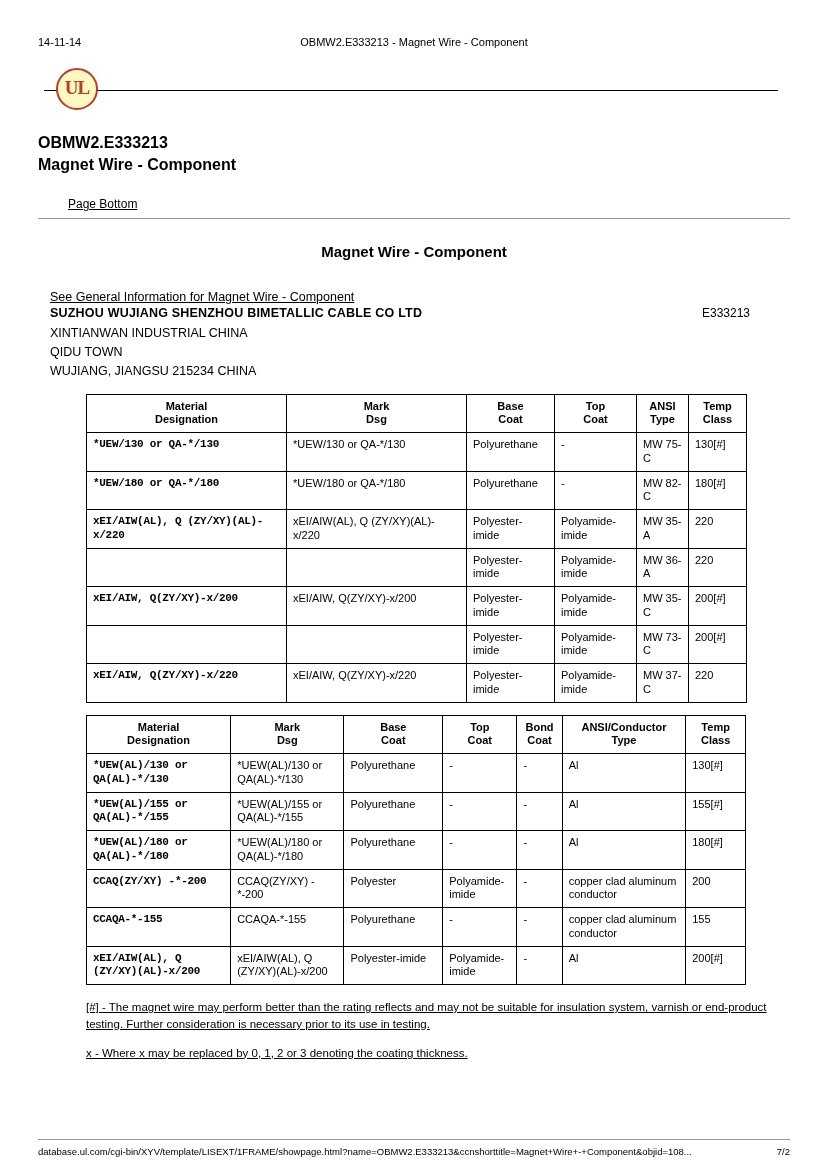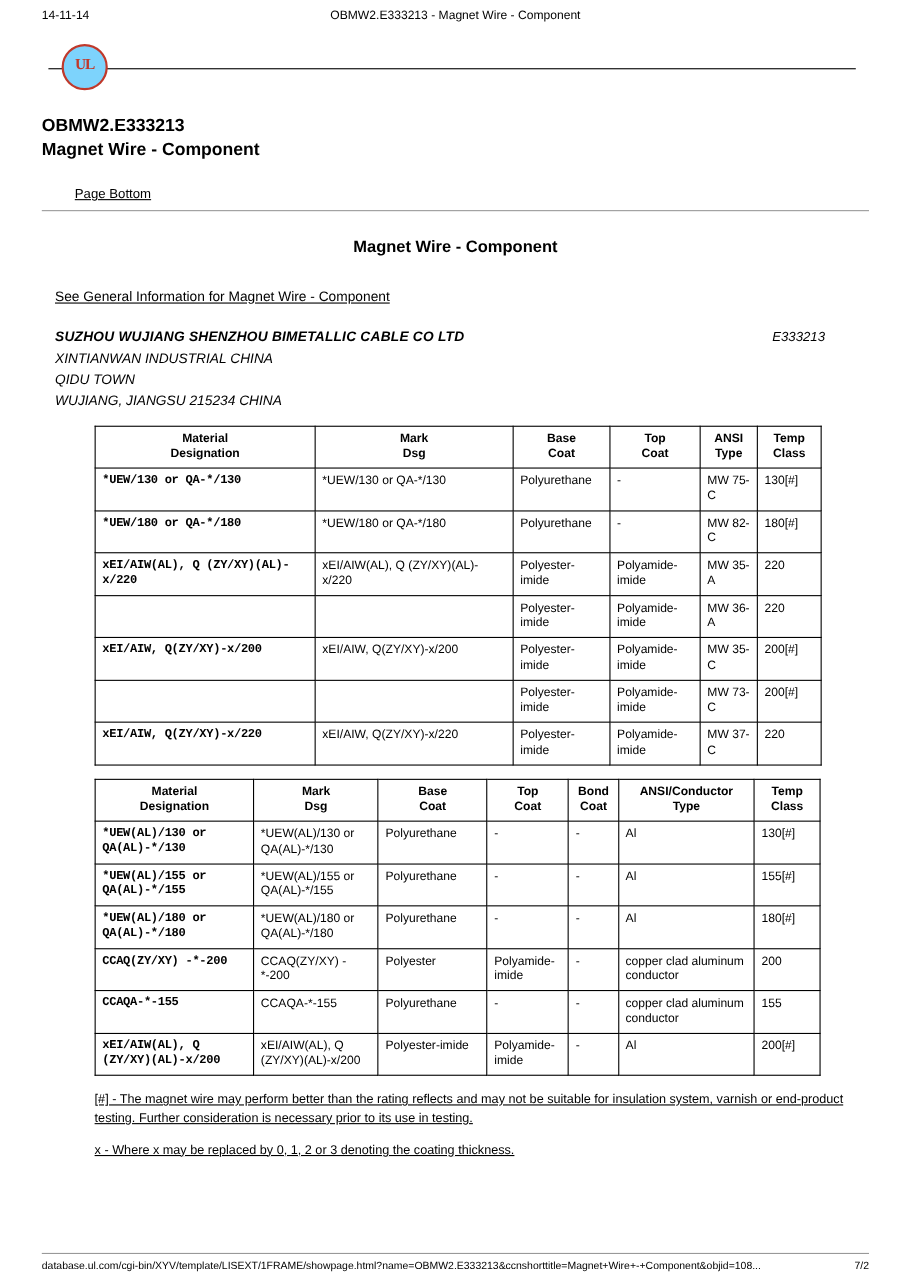--- a/index.html
+++ b/index.html
@@ -21,21 +21,21 @@
     height: 1171px;
     box-sizing: border-box;
     padding: 0 38px;
   }
 
   
   .browser-header {
     display: flex;
     align-items: baseline;
     font-size: 11px;
-    padding-top: 8px;
+    padding-top: 36px;
     color: #000;
   }
   .browser-header .date { width: 190px; }
   .browser-header .doc-title {
     flex: 1;
     text-align: center;
   }
   .browser-header .spacer { width: 190px; }
 
   
@@ -52,25 +52,25 @@
     border-bottom: 1px solid #000;
   }
   .ul-logo {
     position: absolute;
     left: 18px;
     top: 2px;
     width: 38px;
     height: 38px;
     border: 2.5px solid #c0392b;
     border-radius: 50%;
-    background: #7dd3fc;
+    background: #fef9c3;
     color: #c0392b;
     font-family: "Liberation Serif", serif;
     font-weight: bold;
-    font-size: 14px;
+    font-size: 19px;
     line-height: 36px;
     text-align: center;
     letter-spacing: -1px;
   }
   .ocd-title {
     position: absolute;
     left: 66px;
     top: 8px;
     font-size: 14.5px;
     font-weight: bold;
@@ -110,26 +110,24 @@
   .gen-info-link {
     display: block;
     margin-top: 30px;
     margin-left: 12px;
     font-size: 12.5px;
     color: #000;
   }
 
   
   .company {
-    margin-top: 20px;
     margin-left: 12px;
     position: relative;
     font-size: 12.5px;
     line-height: 1.55;
-    font-style: italic;
   }
   .company .name {
     font-weight: bold;
     font-size: 12.5px;
     letter-spacing: 0.2px;
   }
   .company .file-no {
     position: absolute;
     right: 40px;
     top: 0;

